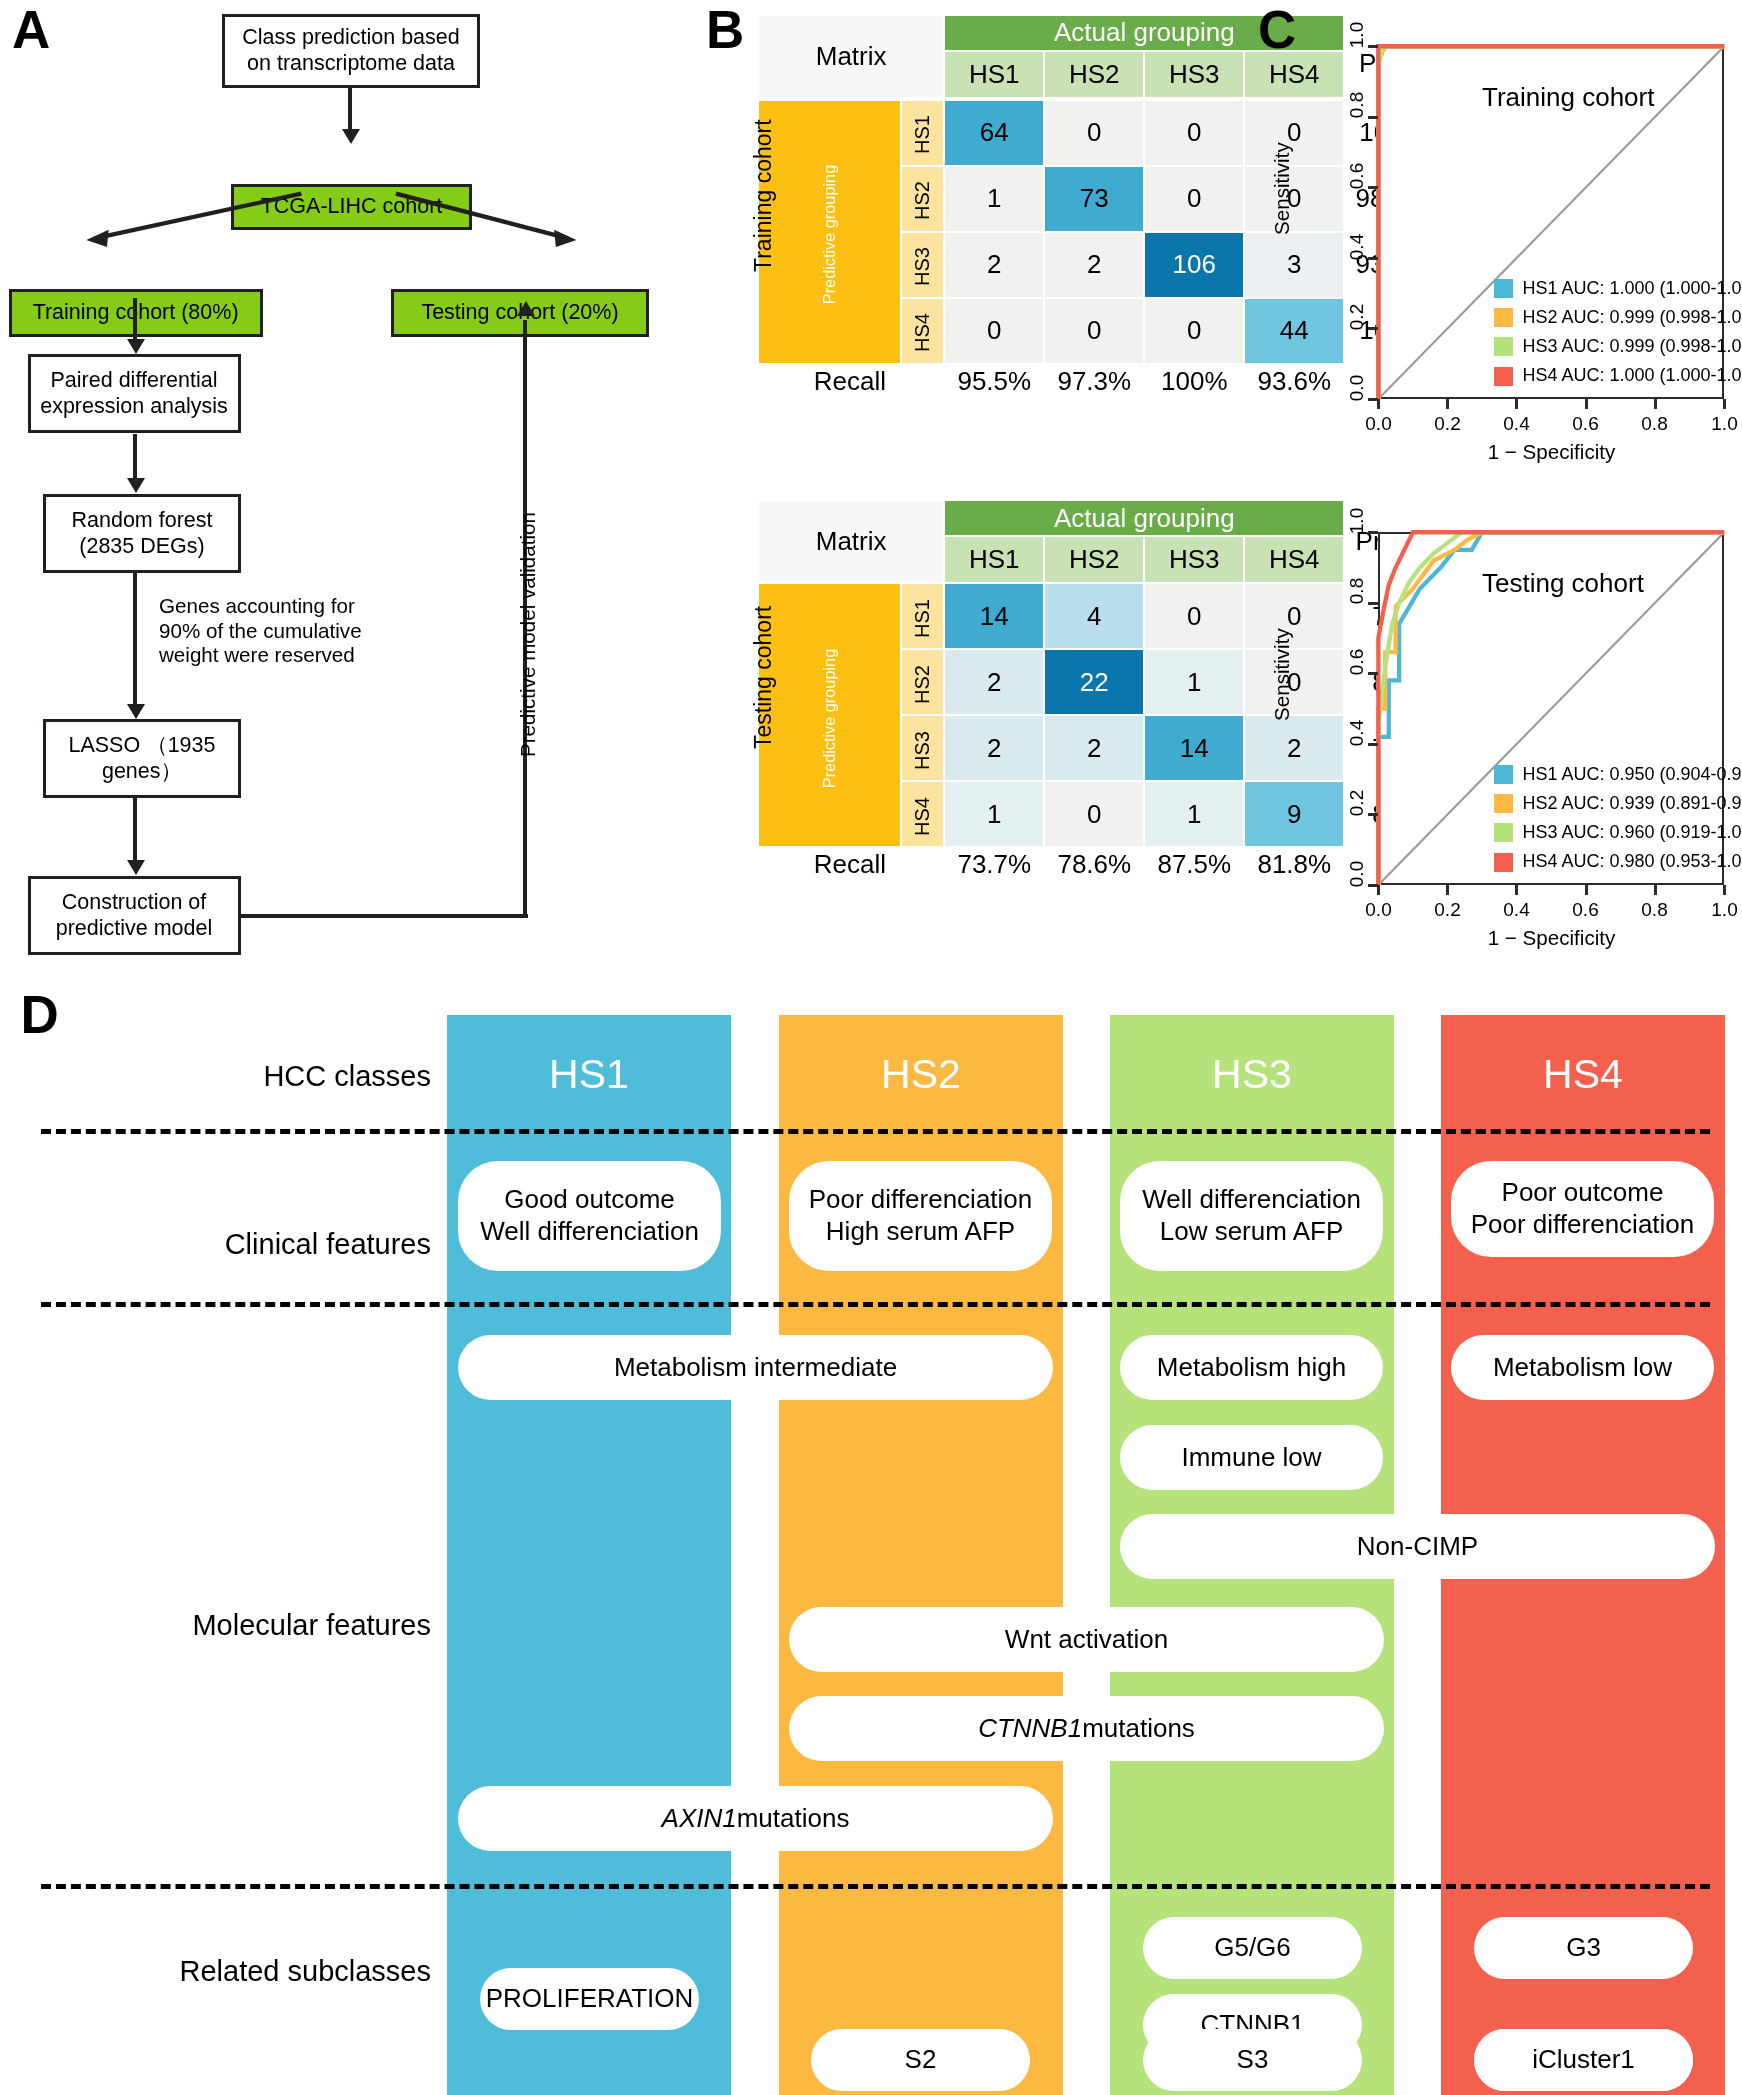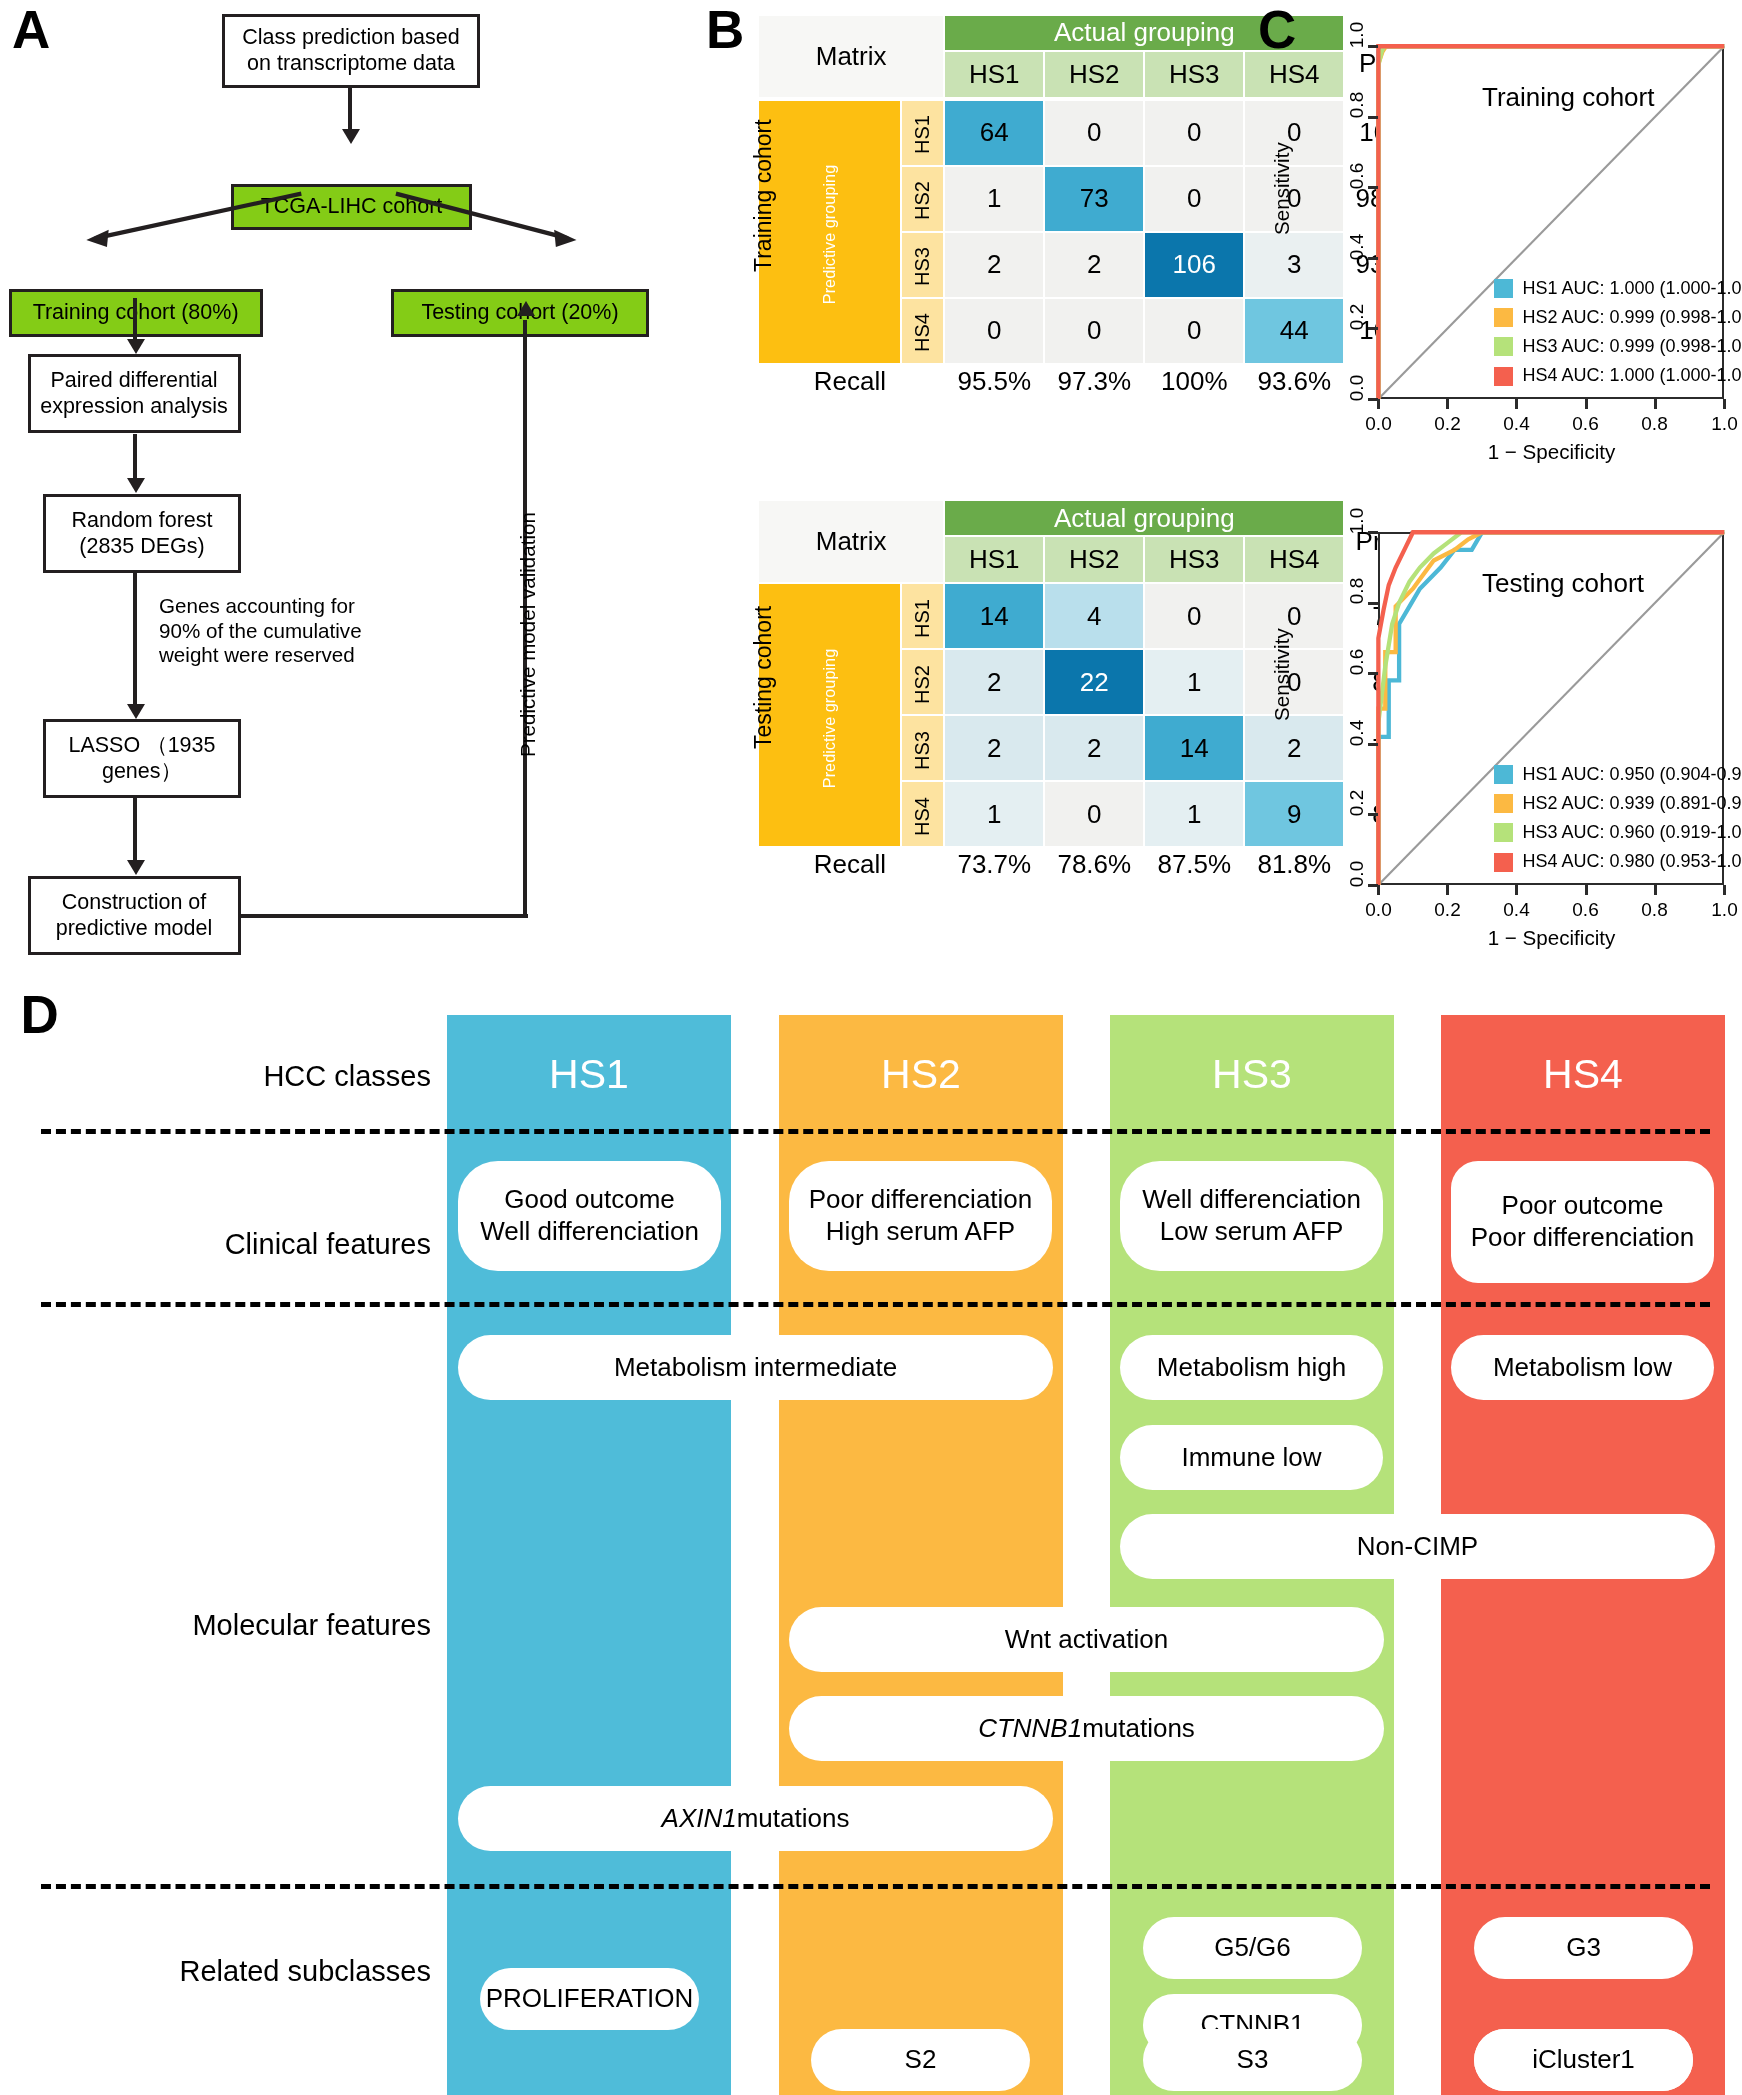--- a/index.html
+++ b/index.html
@@ -386,21 +386,21 @@
     <div class="drowlab" style="left: 52px; top: 940px; width: 379px;">Related subclasses</div>
     <div class="dash" style="left: 41px; top: 114px; width: 1669px;"></div>
     <div class="dash" style="left: 41px; top: 287px; width: 1669px;"></div>
     <div class="dash" style="left: 41px; top: 869px; width: 1669px;"></div>
     <div class="pill" style="left: 458px; top: 146px; width: 263px; height: 110px; white-space: pre-line;">Good outcome
 Well differenciation</div>
     <div class="pill" style="left: 789px; top: 146px; width: 263px; height: 110px; white-space: pre-line;">Poor differenciation
 High serum AFP</div>
     <div class="pill" style="left: 1120px; top: 146px; width: 263px; height: 110px; white-space: pre-line;">Well differenciation
 Low serum AFP</div>
-    <div class="pill" style="left: 1451px; top: 146px; width: 263px; height: 122px; white-space: pre-line; border-radius: 27px;">Poor outcome
+    <div class="pill" style="left: 1451px; top: 146px; width: 263px; height: 96px; white-space: pre-line;">Poor outcome
 Poor differenciation</div>
     <div class="pill" style="left: 458px; top: 320px; width: 595px; height: 65px;">Metabolism intermediate</div>
     <div class="pill" style="left: 1120px; top: 320px; width: 263px; height: 65px;">Metabolism high</div>
     <div class="pill" style="left: 1451px; top: 320px; width: 263px; height: 65px;">Metabolism low</div>
     <div class="pill" style="left: 1120px; top: 410px; width: 263px; height: 65px;">Immune low</div>
     <div class="pill" style="left: 1120px; top: 499px; width: 595px; height: 65px;">Non-CIMP</div>
     <div class="pill" style="left: 789px; top: 592px; width: 595px; height: 65px;">Wnt activation</div>
     <div class="pill" style="left: 789px; top: 681px; width: 595px; height: 65px;"><i>CTNNB1</i> mutations</div>
     <div class="pill" style="left: 458px; top: 771px; width: 595px; height: 65px;"><i>AXIN1</i> mutations</div>
     <div class="pill" style="left: 480px; top: 953px; width: 219px; height: 62px;">PROLIFERATION</div>

